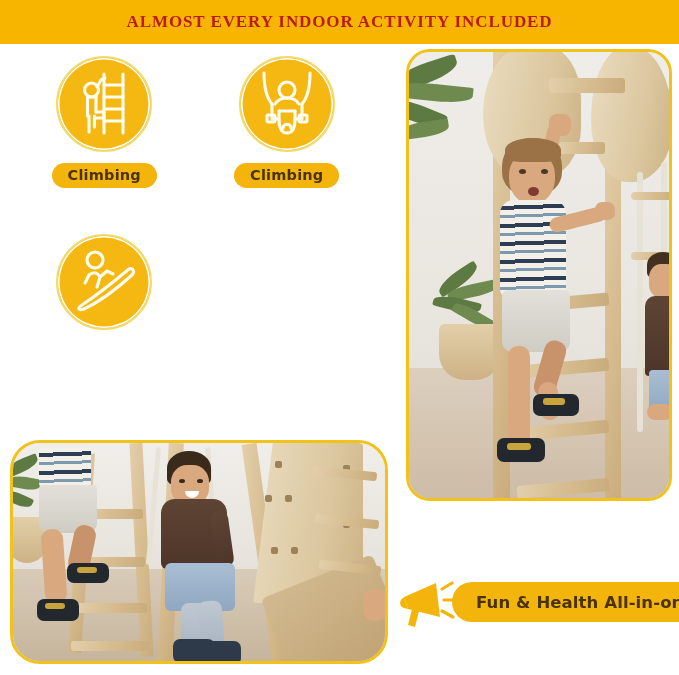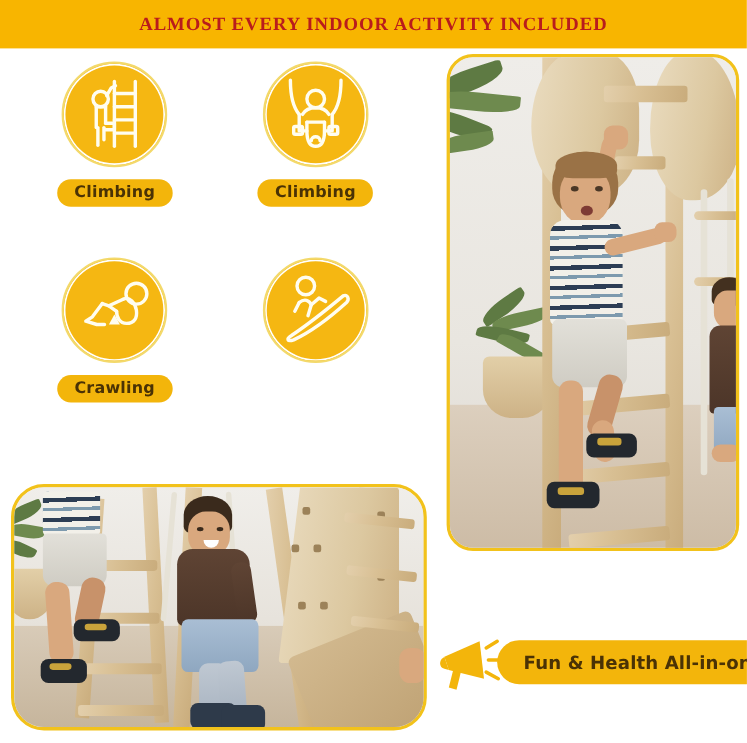--- a/index.html
+++ b/index.html
@@ -179,38 +179,20 @@
 
         <rect x="15" y="44" width="8" height="7" rx="1.4"></rect>
         <rect x="47" y="44" width="8" height="7" rx="1.4"></rect>
 
         <path d="M31 57 C 31 52, 39 52, 39 57"></path>
       </svg>
     </div>
     <div class="feature-pill">Climbing</div>
   </div>
 
-  <div class="feature">
-    <div class="icon-circle">
-      <svg width="72" height="60" viewBox="0 0 72 60" fill="none" stroke="#FFFDF0" stroke-width="3.1" stroke-linecap="round" stroke-linejoin="round">
-
-        <circle cx="56" cy="15" r="9.5"></circle>
-
-        <path d="M44 20 C 50 17, 55 24, 56 30 C 57 37, 54 42, 47 42 C 41 42, 38 37, 38 31"></path>
-
-        <path d="M44 20 L31 26 L25 24"></path>
-        <path d="M31 26 L38 31"></path>
-
-        <path d="M25 24 L16 36 L10 40 L20 43 L27 43"></path>
-
-        <path d="M31 43 L36 34 L41 43 Z" fill="#FFFDF0" stroke="none"></path>
-      </svg>
-    </div>
-    <div class="feature-pill">Crawling</div>
-  </div>
 
   <div class="feature">
     <div class="icon-circle">
       <svg width="70" height="66" viewBox="0 0 70 66" fill="none" stroke="#FFFDF0" stroke-width="3.1" stroke-linecap="round" stroke-linejoin="round">
 
         <circle cx="26" cy="11" r="8"></circle>
 
         <path d="M60 20 C 48 30, 28 46, 13 56 C 8 59, 9 62, 15 60 C 32 52, 52 36, 63 26 C 66 23, 64 18, 60 20 Z"></path>
 
         <path d="M20 26 C 25 22, 29 24, 31 28"></path>

